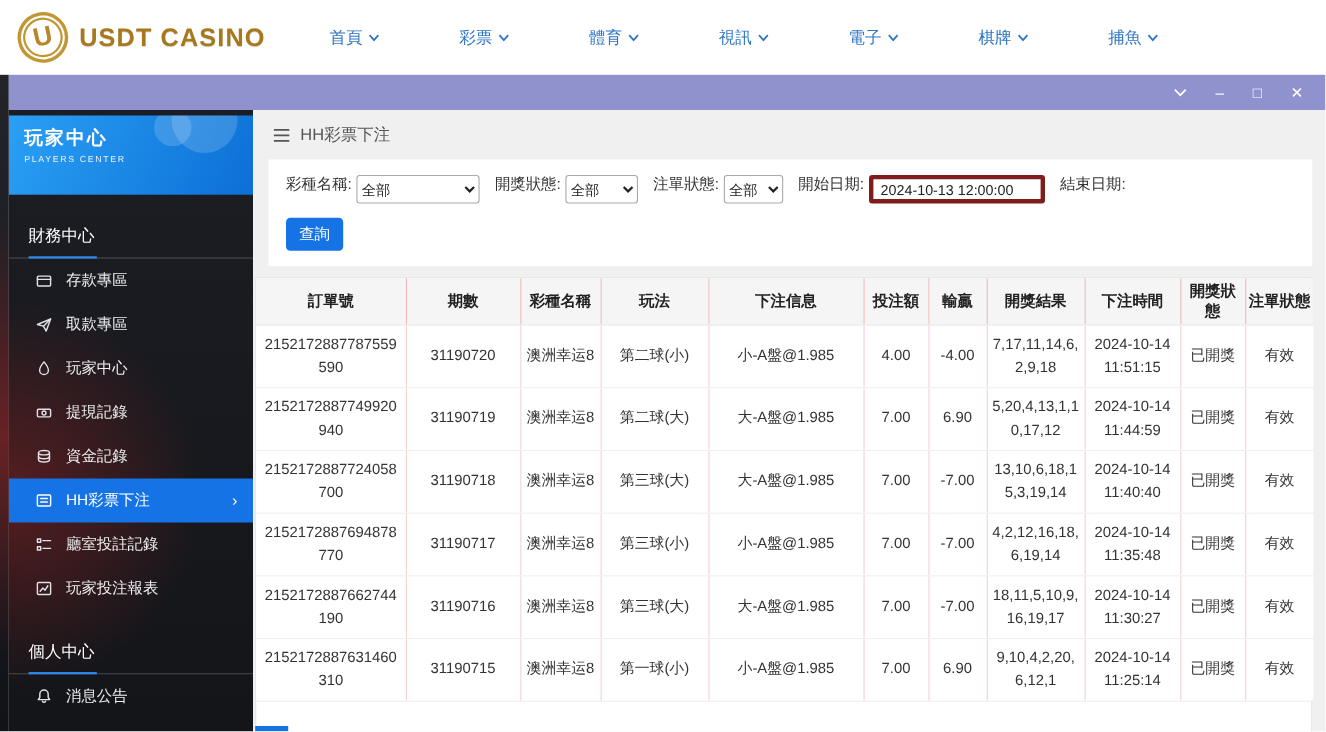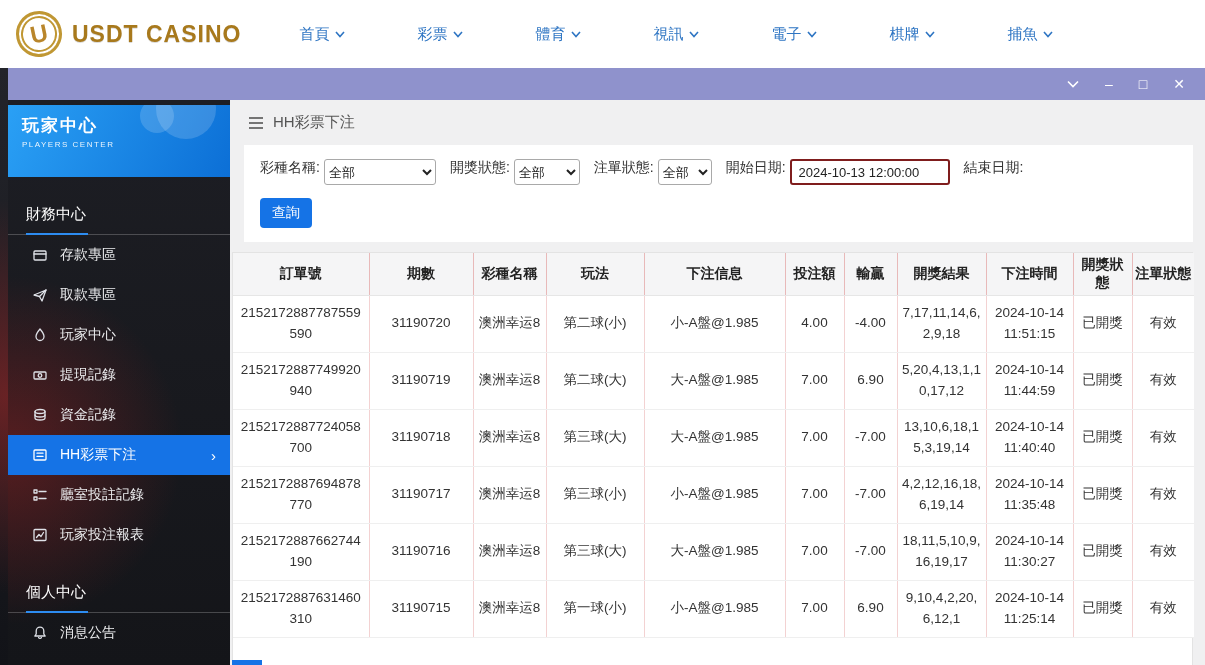--- a/index.html
+++ b/index.html
@@ -60,21 +60,21 @@
   .breadcrumb { display:flex; align-items:center; gap:9px; color:#555; font-size:15px;
     padding:13px 0 9px 18px; }
   .breadcrumb svg { width:16px; height:14px; } .breadcrumb line { stroke:#555; stroke-width:1.6; }
 
   .filter-card { background:#fff; margin:4px 12px 10px 14px; padding:14px 16px 14px; }
   .filter-row { display:flex; align-items:flex-start; font-size:14px; color:#333; white-space:nowrap; }
   .filter-row .lbl { margin-left:14px; } .filter-row .lbl:first-child { margin-left:0; }
   .filter-row select { height:26px; border:1px solid #a9a9a9; border-radius:3px; font-size:13px;
     margin-left:4px; background:#fff; color:#222; font-family:inherit; }
   .sel-lottery { width:112px; } .sel-draw { width:66px; } .sel-order { width:54px; }
-  .filter-row input { height:26px; border:2px solid #7f1d1d; border-radius:3px; width:160px;
+  .filter-row input { height:26px; border:4px solid #7f1d1d; border-radius:3px; width:160px;
     font-size:13px; padding:2px 7px; margin-left:4px; color:#222; font-family:inherit; }
   .search-btn { margin-top:13px; min-width:46px; height:30px; padding:0 12px; background:#1573e6;
     color:#fff; border:none; border-radius:4px; font-size:14px; cursor:pointer; font-family:inherit; }
 
   .table-wrap { margin:0 12px 0 2px; background:#fff; border:1px solid #e3e3e3; min-height:432px; }
   table { width:100%; border-collapse:collapse; table-layout:fixed; text-align:center; }
   th { height:42px; background:#f5f5f6; font-size:14px; font-weight:bold; color:#222;
     border-left:1px solid #e8b9b9; border-bottom:1px solid #e6e6e6; padding:0 2px; overflow:hidden; }
   th:first-child { border-left:none; }
   td { height:57px; font-size:13.5px; color:#333; background:#fff; line-height:1.5;

